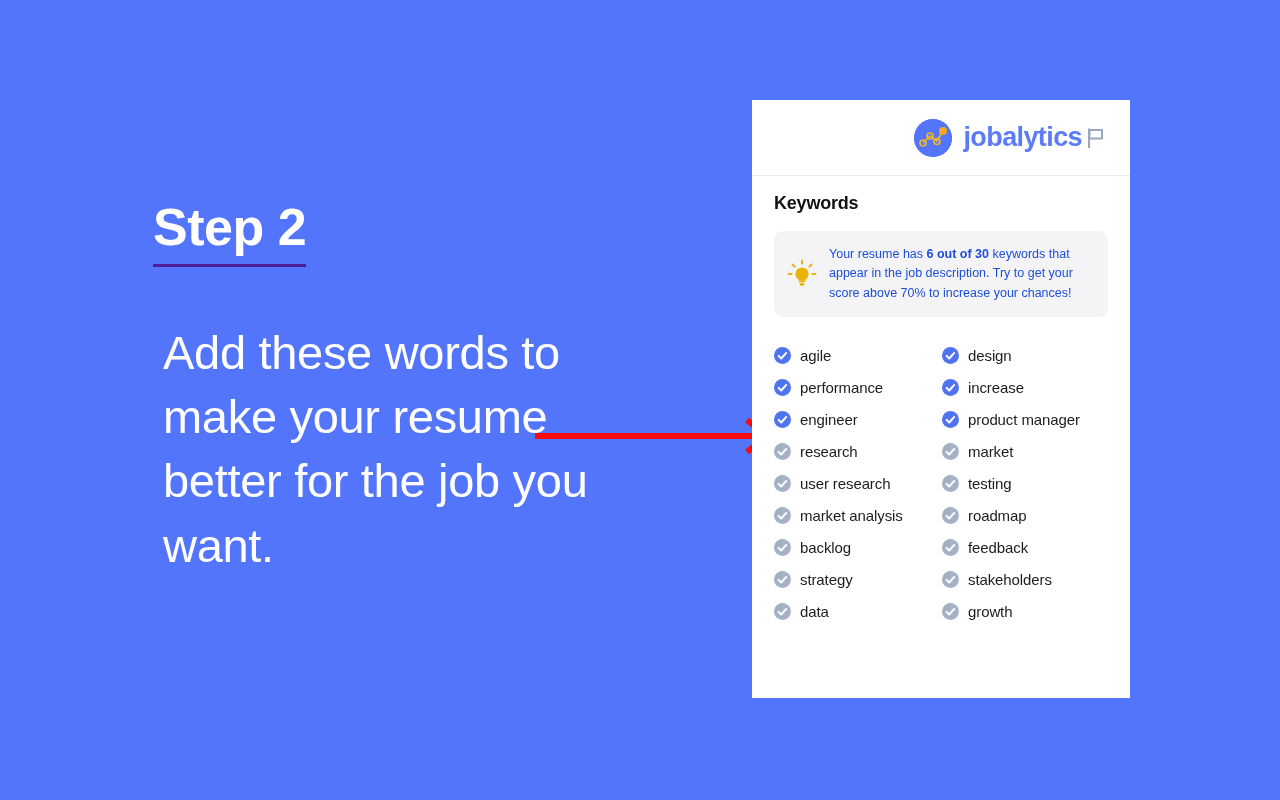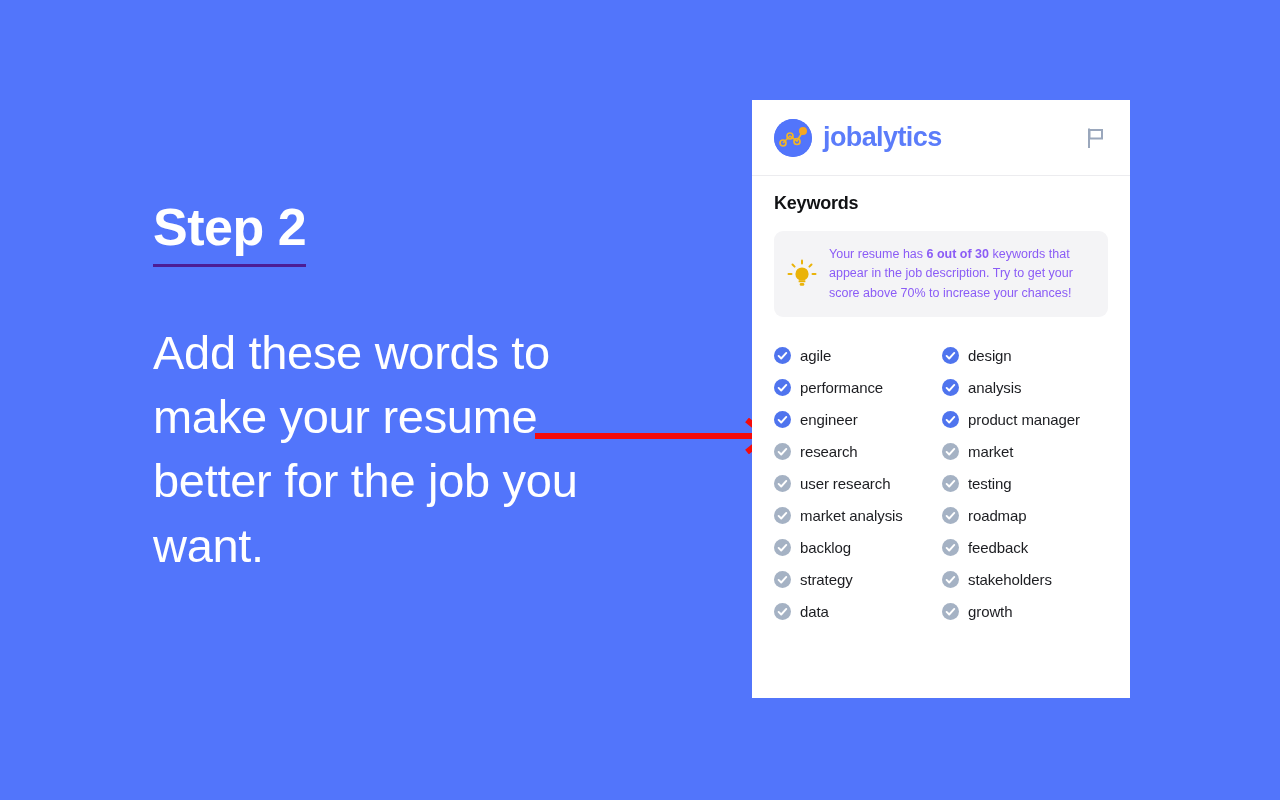--- a/index.html
+++ b/index.html
@@ -33,20 +33,21 @@
     border-bottom: 3px solid #4c1d95;
   }
   .promo-body {
     margin-top: 54px;
     font-size: 47px;
     font-weight: normal;
     color: #ffffff;
     line-height: 1.37;
     letter-spacing: -0.3px;
     width: 450px;
+    margin-left: 10px;
   }
 
   
   .arrow {
     position: absolute;
     left: 535px;
     top: 418px;
     width: 236px;
     height: 36px;
   }
@@ -69,20 +70,21 @@
     align-items: center;
     padding: 0 22px 0 22px;
     border-bottom: 1px solid #ececef;
     box-sizing: border-box;
   }
   .brand {
     display: flex;
     align-items: center;
     gap: 11px;
     flex: 1;
+    justify-content: flex-end;
   }
   .brand-mark {
     width: 38px;
     height: 38px;
     border-radius: 50%;
     background: #5275fb;
     display: block;
     flex: none;
   }
   .brand-name {
@@ -119,21 +121,21 @@
     box-sizing: border-box;
   }
   .tip-icon {
     width: 30px;
     height: 30px;
     flex: none;
   }
   .tip-text {
     font-size: 12.5px;
     line-height: 1.55;
-    color: #8b5cf6;
+    color: #1d4ed8;
   }
   .tip-text b { font-weight: bold; }
 
   .keywords {
     margin: 22px 22px 0 22px;
     display: grid;
     grid-template-columns: 168px 1fr;
     column-gap: 0px;
     row-gap: 0px;
   }
@@ -231,21 +233,21 @@
           <circle cx="8.5" cy="8.5" r="8.5" fill="#4f74ee"></circle>
           <polyline points="4.6,8.9 7.2,11.5 12.3,5.9" fill="none" stroke="#ffffff" stroke-width="1.9" stroke-linecap="round" stroke-linejoin="round"></polyline>
         </svg>
         <span class="kw-label">performance</span>
       </div>
       <div class="kw">
         <svg class="kw-check" viewBox="0 0 17 17">
           <circle cx="8.5" cy="8.5" r="8.5" fill="#4f74ee"></circle>
           <polyline points="4.6,8.9 7.2,11.5 12.3,5.9" fill="none" stroke="#ffffff" stroke-width="1.9" stroke-linecap="round" stroke-linejoin="round"></polyline>
         </svg>
-        <span class="kw-label">analysis</span>
+        <span class="kw-label">increase</span>
       </div>
       <div class="kw">
         <svg class="kw-check" viewBox="0 0 17 17">
           <circle cx="8.5" cy="8.5" r="8.5" fill="#4f74ee"></circle>
           <polyline points="4.6,8.9 7.2,11.5 12.3,5.9" fill="none" stroke="#ffffff" stroke-width="1.9" stroke-linecap="round" stroke-linejoin="round"></polyline>
         </svg>
         <span class="kw-label">engineer</span>
       </div>
       <div class="kw">
         <svg class="kw-check" viewBox="0 0 17 17">

